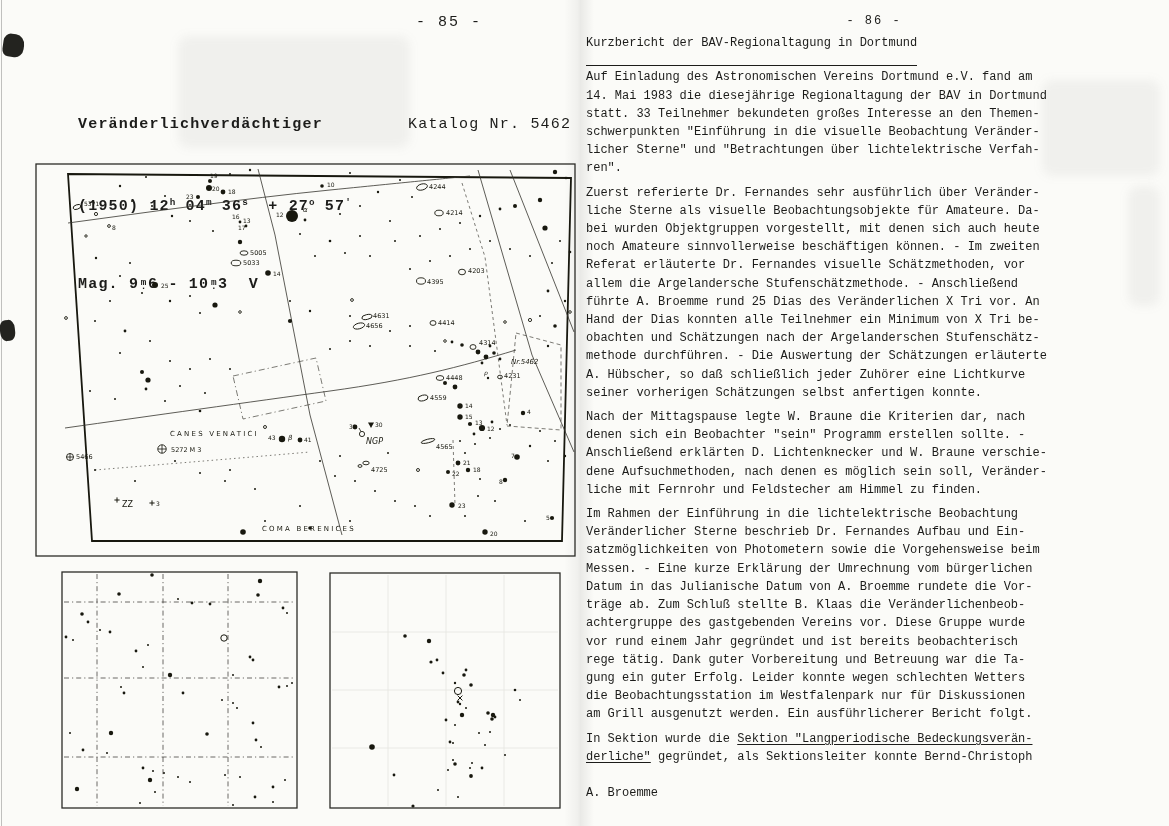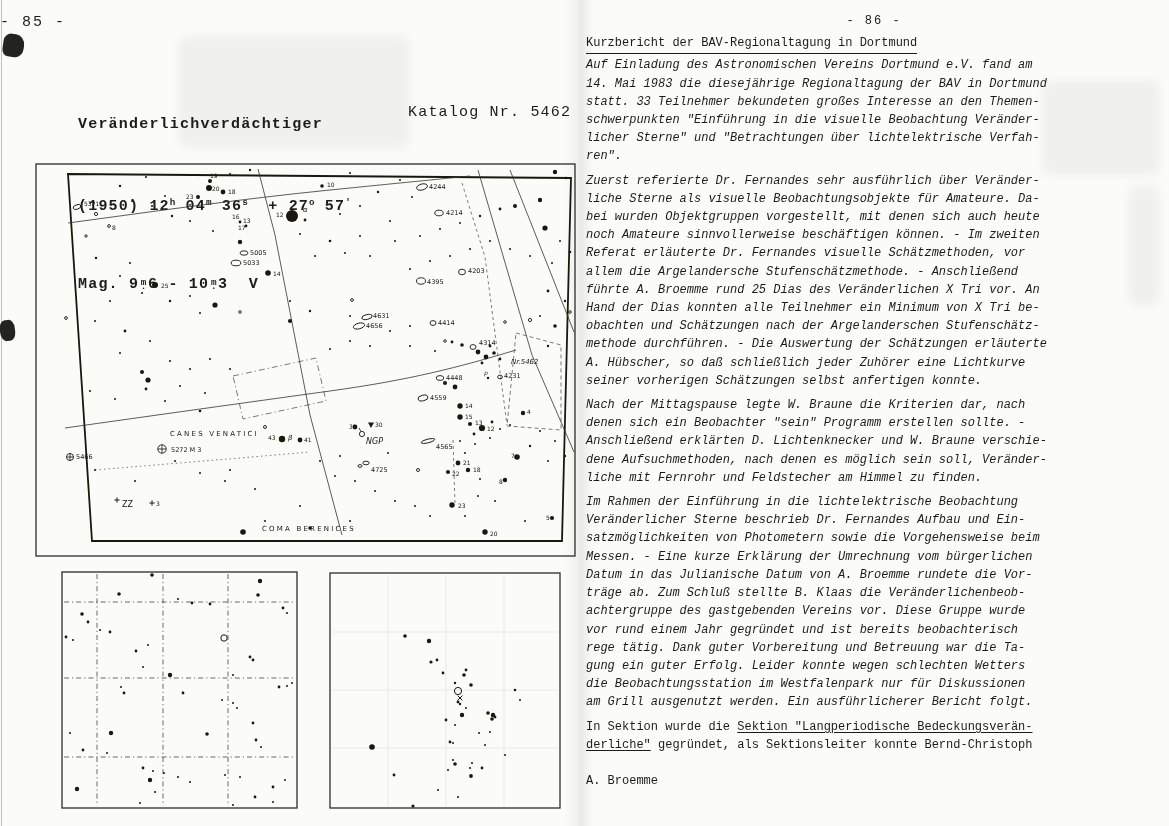--- a/index.html
+++ b/index.html
@@ -14,34 +14,34 @@
     background:linear-gradient(90deg,rgba(0,0,0,0),rgba(0,0,0,.045) 45%,rgba(0,0,0,.07) 55%,rgba(0,0,0,0));}
   .artifact{position:absolute;background:#23231f;}
   .artifact.a1{left:3px;top:34px;width:21px;height:23px;border-radius:35% 45% 40% 30%;transform:rotate(8deg);}
   .artifact.a2{left:0px;top:320px;width:15px;height:21px;border-radius:40%;transform:rotate(-6deg);}
   .ghost{position:absolute;background:rgba(105,105,95,.07);filter:blur(5px);border-radius:10px;}
   .g1{left:178px;top:36px;width:232px;height:112px;}
   .g2{left:1042px;top:80px;width:118px;height:96px;}
   .g3{left:1128px;top:186px;width:32px;height:120px;}
 
   
-  .pageno-left{position:absolute;left:0;top:14px;width:482px;text-align:left;
+  .pageno-left{position:absolute;left:0;top:14px;width:482px;text-align:right;
     font-size:15px;letter-spacing:2px;}
   .info-left{position:absolute;left:78px;top:60px;font-size:15px;letter-spacing:1.2px;line-height:26px;white-space:pre;font-weight:bold;}
-  .info-right{position:absolute;left:408px;top:48px;font-size:15px;letter-spacing:1.2px;line-height:26px;white-space:pre;}
+  .info-right{position:absolute;left:408px;top:60px;font-size:15px;letter-spacing:1.2px;line-height:26px;white-space:pre;}
   sup{font-size:.62em;vertical-align:.55em;letter-spacing:0;}
   .mst{display:inline-block;vertical-align:-.12em;line-height:.48;text-align:center;font-size:.62em;width:.95em;letter-spacing:0;}
   .mst span{display:block;}
   .charts-svg{position:absolute;left:0;top:0;pointer-events:none;}
 
   
   .page-right{position:absolute;left:586px;top:12px;width:576px;font-size:12px;line-height:18.2px;}
   .pageno-right{text-align:center;letter-spacing:2px;margin-bottom:4px;}
-  .doc-title{display:inline-block;border-bottom:1.2px solid #1c1c1a;padding-bottom:1px;margin-bottom:2px;}
-  .para{white-space:pre-line;margin:0 0 6px 0;font-style:italic;}
+  .doc-title{display:inline-block;border-bottom:1.2px solid #1c1c1a;padding-bottom:13px;margin-bottom:2px;}
+  .para{white-space:pre-line;margin:0 0 6px 0;}
   .closing{margin:0;}
   .u{text-decoration:underline;text-underline-offset:2px;text-decoration-thickness:1px;}
 </style>
 </head>
 <body>
 
 <div class="edge-line"></div>
 <div class="gutter"></div>
 <div class="artifact a1"></div>
 <div class="artifact a2"></div>

